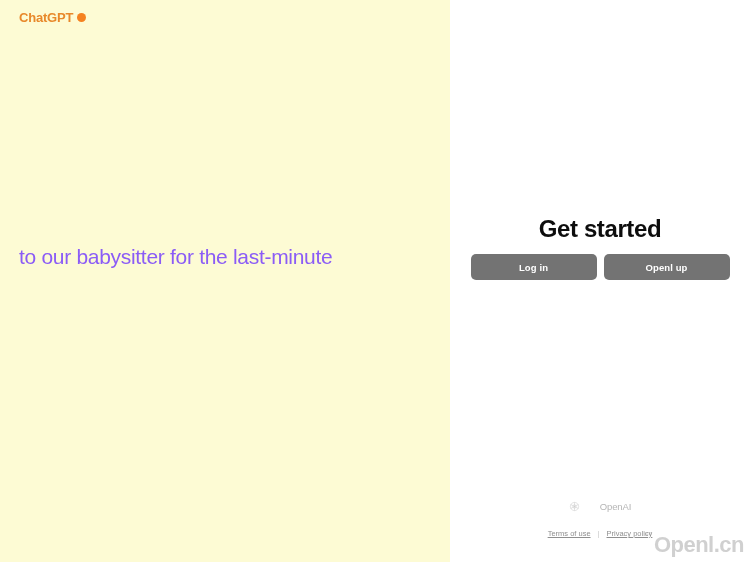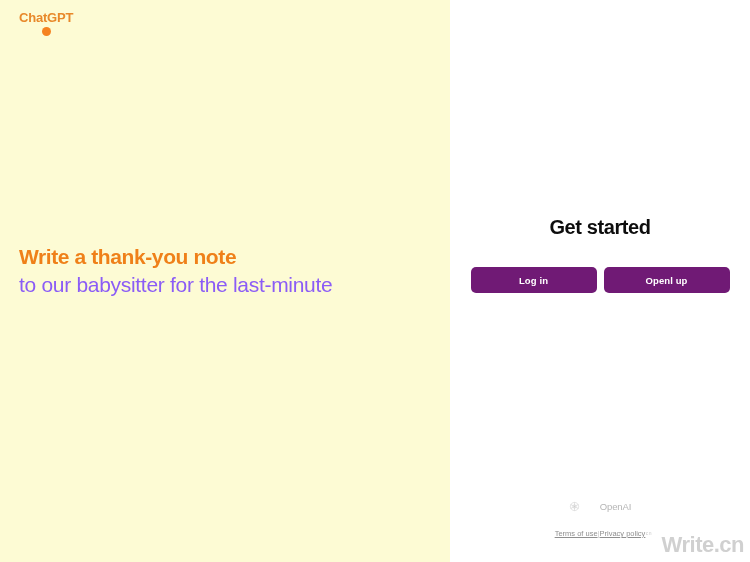--- a/index.html
+++ b/index.html
@@ -29,21 +29,20 @@
     flex: 0 0 450px;
     box-sizing: border-box;
   }
   .brand {
     position: absolute;
     top: 11px;
     left: 19px;
     display: flex;
     align-items: center;
     gap: 3px;
-    flex-direction: column;
   }
   .brand-name {
     font-size: 13px;
     font-weight: bold;
     color: #e8882a;
     letter-spacing: -0.2px;
     line-height: 1;
   }
   .brand-dot {
     width: 9px;
@@ -83,49 +82,48 @@
     flex: 1 1 auto;
   }
   .get-started-block {
     position: absolute;
     top: 216px;
     left: 0;
     right: 0;
     text-align: center;
   }
   .get-started-title {
-    font-size: 20px;
+    font-size: 24px;
     font-weight: bold;
     color: #0d0d0d;
     letter-spacing: -0.4px;
     margin: 0 0 12px 0;
     line-height: 1.1;
   }
   .auth-buttons {
     display: flex;
     justify-content: center;
     gap: 7px;
   }
   .auth-btn {
     width: 126px;
     height: 26px;
     border: none;
     border-radius: 5px;
-    background: #701a75;
+    background: #737373;
     color: #ffffff;
     font-family: "Liberation Sans", sans-serif;
     font-size: 9.5px;
     font-weight: bold;
     letter-spacing: 0.1px;
     cursor: pointer;
     padding: 0;
     display: flex;
     align-items: center;
     justify-content: center;
-    margin-top: 17px;
   }
 
   
   .footer {
     position: absolute;
     bottom: 24px;
     left: 0;
     right: 0;
     text-align: center;
   }
@@ -142,20 +140,21 @@
   .openai-word {
     font-size: 9.5px;
     color: #b5b5b5;
     letter-spacing: -0.1px;
     line-height: 1;
   }
   .footer-links {
     display: flex;
     align-items: center;
     justify-content: center;
+    gap: 7px;
     font-size: 7.5px;
     color: #8f8f8f;
   }
   .footer-links a {
     color: #8f8f8f;
     text-decoration: underline;
   }
   .footer-sep {
     color: #c8c8c8;
   }
@@ -191,21 +190,20 @@
 <div class="page">
 
   <div class="left-panel">
 
     <div class="brand">
       <span class="brand-name">ChatGPT</span>
       <span class="brand-dot"></span>
     </div>
 
     <div class="promo">
-      <div class="promo-line bold">Write a thank-you note</div>
       <div class="promo-line">to our babysitter for the last-minute</div>
     </div>
 
   </div>
 
   <div class="right-panel">
 
     <div class="get-started-block">
       <div class="get-started-title">Get started</div>
       <div class="auth-buttons">
@@ -226,17 +224,17 @@
         <span class="openai-word">OpenAI</span>
       </div>
       <div class="footer-links">
         <a href="#">Terms of use</a>
         <span class="footer-sep">|</span>
         <a href="#">Privacy policy</a>
       </div>
     </div>
 
     <div class="watermark-sub">cn</div>
-    <div class="watermark">Write.cn</div>
+    <div class="watermark">Openl.cn</div>
 
   </div>
 
 </div>
 
 </body></html>

